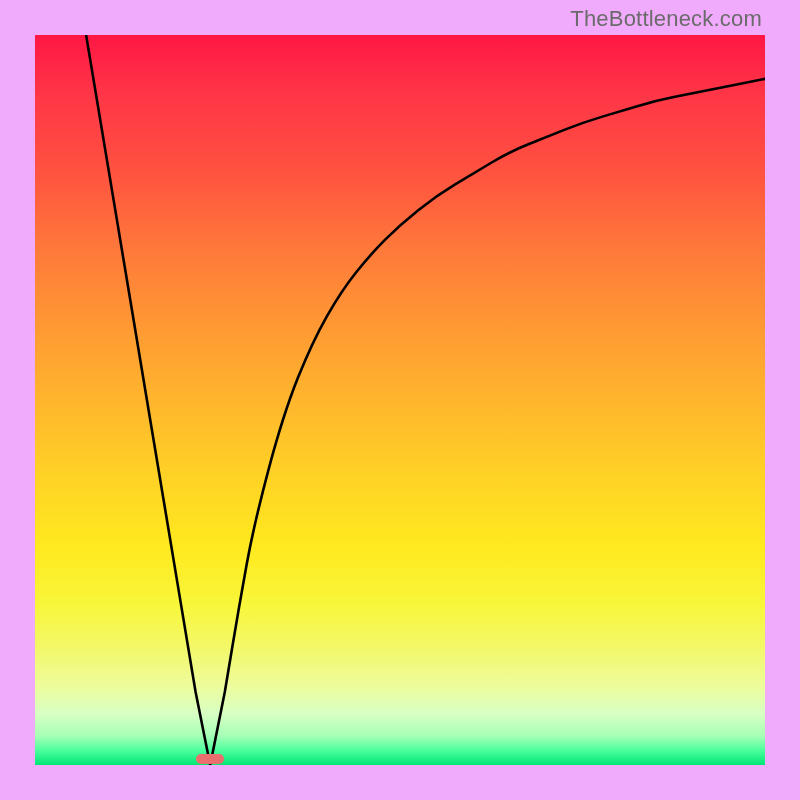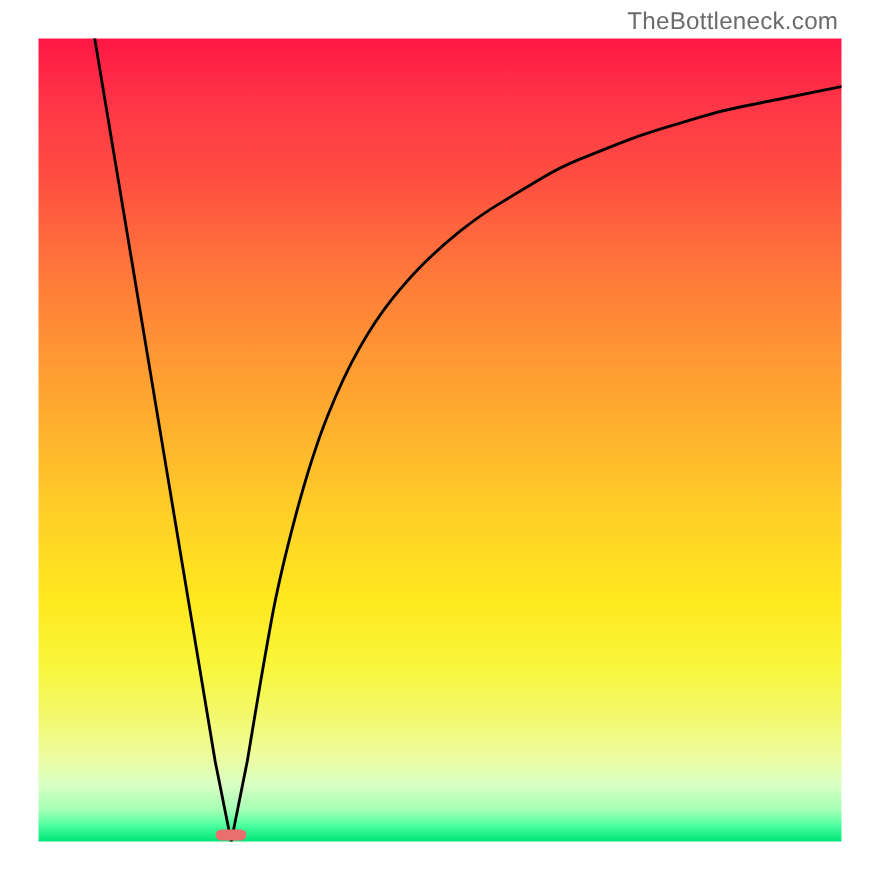--- a/index.html
+++ b/index.html
@@ -8,21 +8,21 @@
     width: 800px;
     height: 800px;
     overflow: hidden;
     background: #000;
     font-family: Arial, Helvetica, sans-serif;
   }
   .frame {
     position: relative;
     width: 800px;
     height: 800px;
-    background: #ffffff;
+    background: #f0abfc;
   }
   .plot-area {
     position: absolute;
     left: 35px;
     top: 35px;
     width: 730px;
     height: 730px;
     
     background: linear-gradient(to bottom,
       #ff1744 0%,

